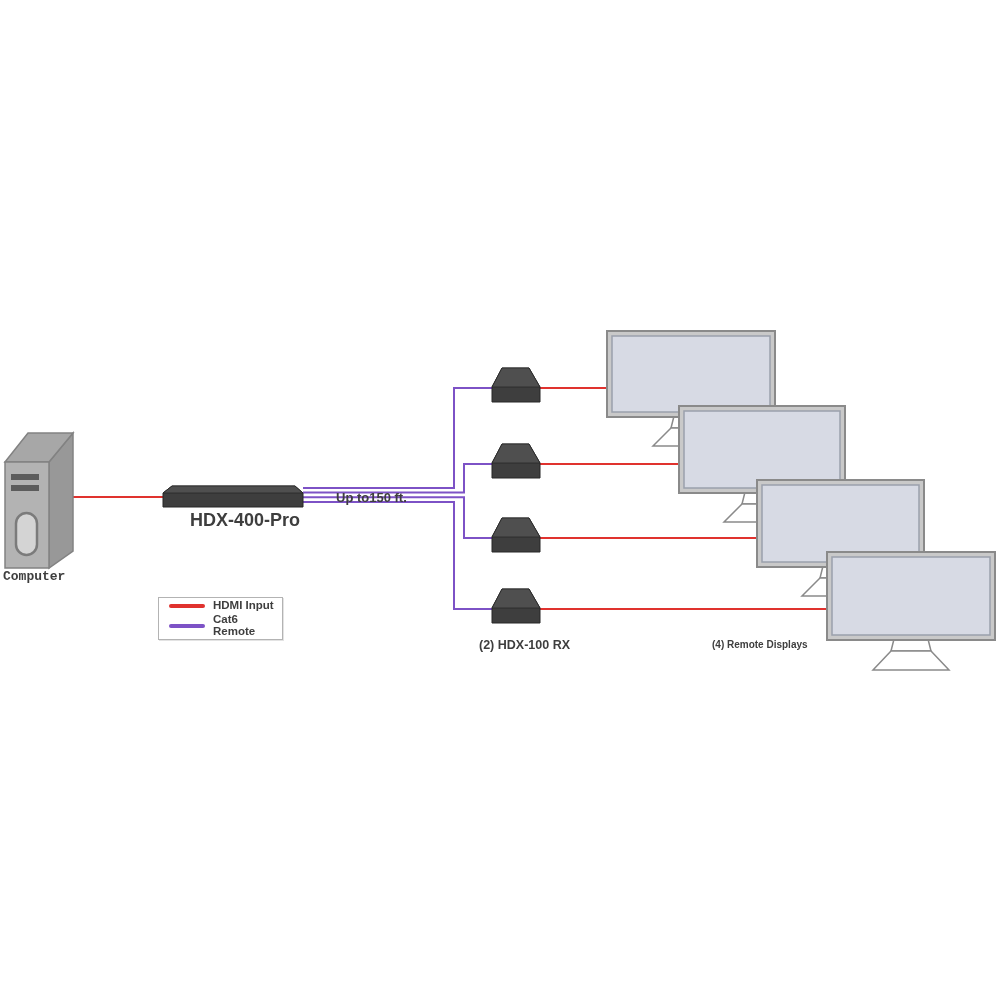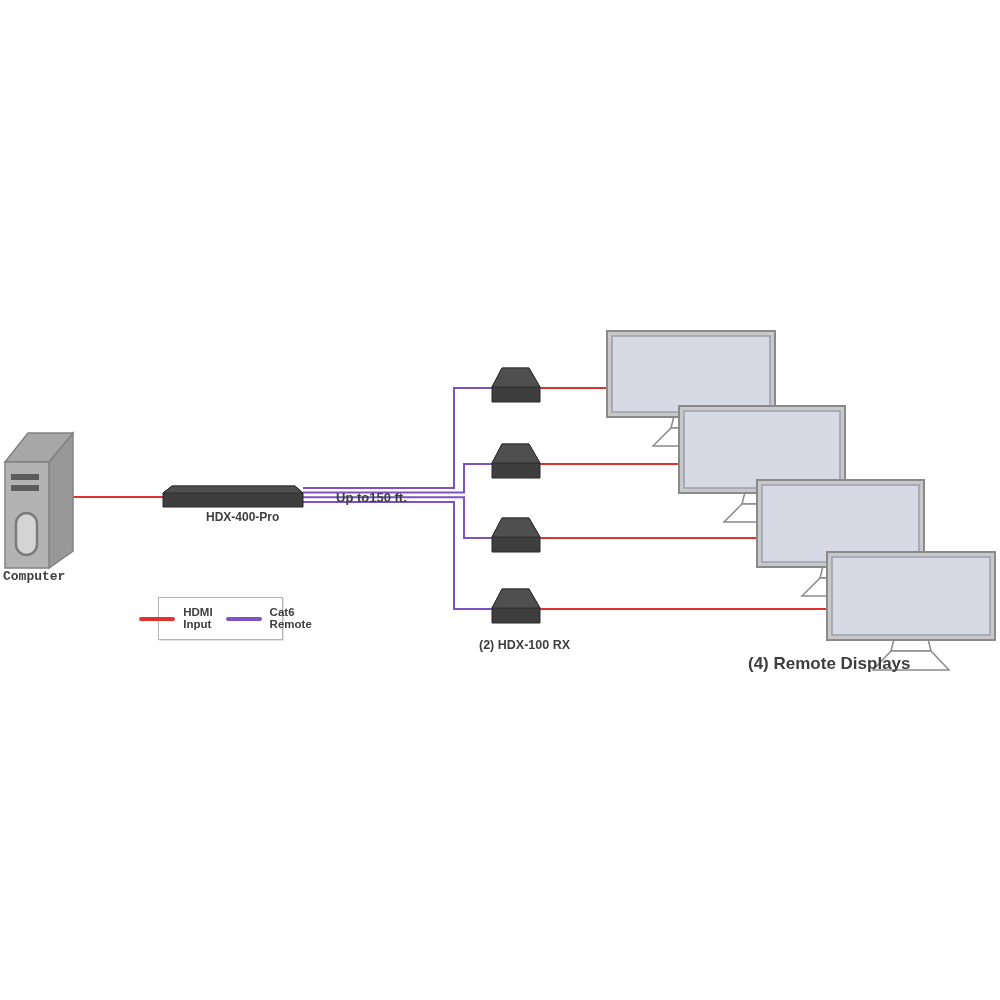--- a/index.html
+++ b/index.html
@@ -24,30 +24,30 @@
   .cable{fill:none;stroke-width:2;}
 
   
   .mon-frame{fill:#c9c9c9;stroke:#8a8a8a;stroke-width:2;}
   .mon-screen{fill:#d7dae4;stroke:#9aa0ac;stroke-width:1.5;}
   .mon-stand{fill:#ffffff;stroke:#8a8a8a;stroke-width:1.5;}
 
   
   .lbl{position:absolute;color:#3e3e3e;font-weight:600;white-space:nowrap;}
   .lbl-computer{left:3px;top:569px;font-size:13px;font-family:Liberation Mono, monospace;}
-  .lbl-hdx{left:190px;top:510px;width:92px;font-size:12px;margin-left:16px;}
+  .lbl-hdx{left:190px;top:510px;width:92px;font-size:18px;}
   .lbl-dist{left:336px;top:467px;font-size:13px;margin-top:23px;}
   .lbl-rx{left:479px;top:638px;font-size:12.5px;}
-  .lbl-disp{left:748px;top:639px;font-size:17px;margin-top:15px;}
+  .lbl-disp{left:712px;top:639px;font-size:10px;}
 
   
   .legend{
     position:absolute;left:158px;top:597px;width:125px;height:43px;
     background:#ffffff;border:1px solid #b3b3b3;box-shadow:1px 1px 0 #e3e3e3;
-    box-sizing:border-box;display:flex;flex-direction:row;justify-content:center;gap:3px;
+    box-sizing:border-box;display:flex;flex-direction:column;justify-content:center;gap:3px;
   }
   .legend-row{display:flex;align-items:center;gap:8px;padding-left:10px;}
   .legend-swatch{width:36px;height:4px;border-radius:2px;flex:0 0 auto;}
   .legend-label{font-size:11.5px;font-weight:700;color:#3e3e3e;line-height:1;}
 </style>
 </head>
 <body>
 
 <div id="stage">
 

